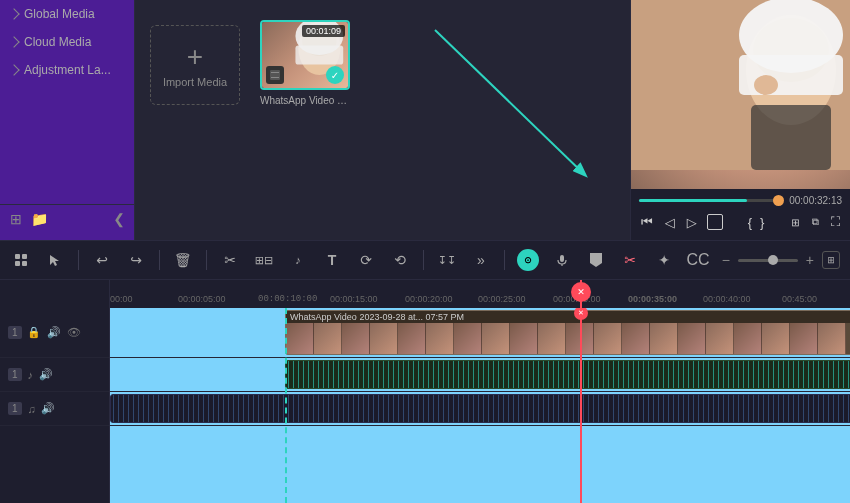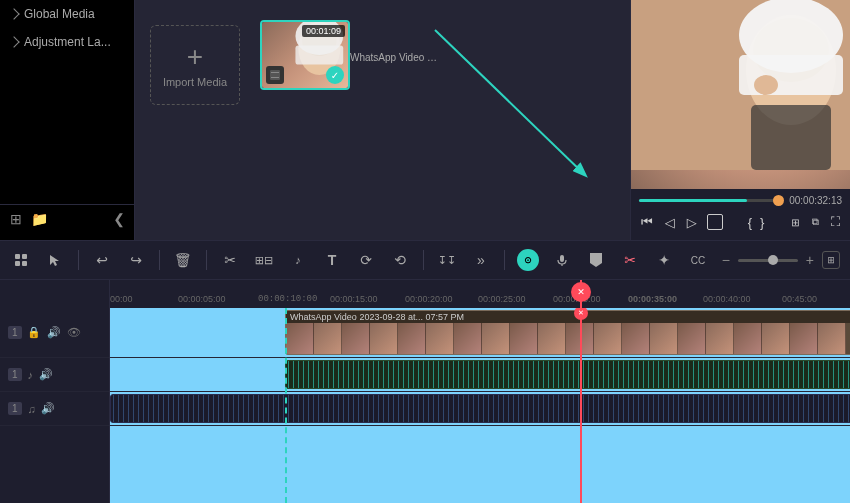--- a/index.html
+++ b/index.html
@@ -18,21 +18,21 @@
     
     .top-section {
       display: flex;
       flex: 0 0 240px;
       background: #1e1e2e;
     }
 
     
     .sidebar {
       width: 135px;
-      background: #000000;
+      background: #4c1d95;
       border-right: 1px solid #2a2a3e;
       padding-top: 0;
       flex-shrink: 0;
     }
     .sidebar-item {
       display: flex;
       align-items: center;
       padding: 7px 10px;
       cursor: pointer;
       color: #aaa;
@@ -76,22 +76,21 @@
     }
     .import-media-btn .plus {
       font-size: 28px;
       color: #888;
       line-height: 1;
     }
     .import-media-btn span { font-size: 11px; color: #888; }
 
     .media-clip-container {
       display: flex;
-      flex-direction: row;
-      align-items: center;
+      flex-direction: column;
       margin-top: 5px;
     }
     .media-clip {
       width: 90px;
       height: 70px;
       background: #333;
       border-radius: 4px;
       border: 2px solid #2dd4bf;
       position: relative;
       overflow: hidden;
@@ -533,20 +532,24 @@
   </style>
 </head>
 <body>
 
 <div class="top-section">
 
   <div class="sidebar">
     <div class="sidebar-item">
       <div class="arrow"></div>
       <span>Global Media</span>
+    </div>
+    <div class="sidebar-item">
+      <div class="arrow"></div>
+      <span>Cloud Media</span>
     </div>
     <div class="sidebar-item">
       <div class="arrow"></div>
       <span>Adjustment La...</span>
     </div>
 
     <div style="position: absolute; bottom: 270px; left: 0; width: 135px; display: flex; align-items: center; padding: 6px 10px; gap: 10px; border-top: 1px solid #2a2a3e;">
       <span style="color: #888; font-size: 14px; cursor: pointer;">⊞</span>
       <span style="color: #888; font-size: 14px; cursor: pointer;">📁</span>
       <span style="color: #888; font-size: 14px; cursor: pointer; margin-left: auto;">❮</span>
@@ -680,21 +683,21 @@
       <line x1="7" y1="11" x2="7" y2="13" stroke="#aaa" stroke-width="1.2"></line>
     </svg>
   </div>
   <div class="toolbar-btn">
     <svg width="12" height="14" viewBox="0 0 12 14">
       <polygon points="0,0 12,0 12,10 6,14 0,10" fill="#aaa"></polygon>
     </svg>
   </div>
   <div class="toolbar-btn" style="color:#ff6a7a;">✂</div>
   <div class="toolbar-btn">✦</div>
-  <div class="toolbar-btn" style="font-size:10px;">CC</div>
+  <div class="toolbar-btn" style="font-size:16px;">CC</div>
 
   <div class="toolbar-right">
     <span class="toolbar-icon-minus">−</span>
     <div class="zoom-slider">
       <div class="zoom-slider-thumb"></div>
     </div>
     <span class="toolbar-icon-plus">+</span>
     <div class="toolbar-btn" style="width:18px;height:18px;border:1.5px solid #555;border-radius:3px;font-size:9px;">⊞</div>
   </div>
 </div>

